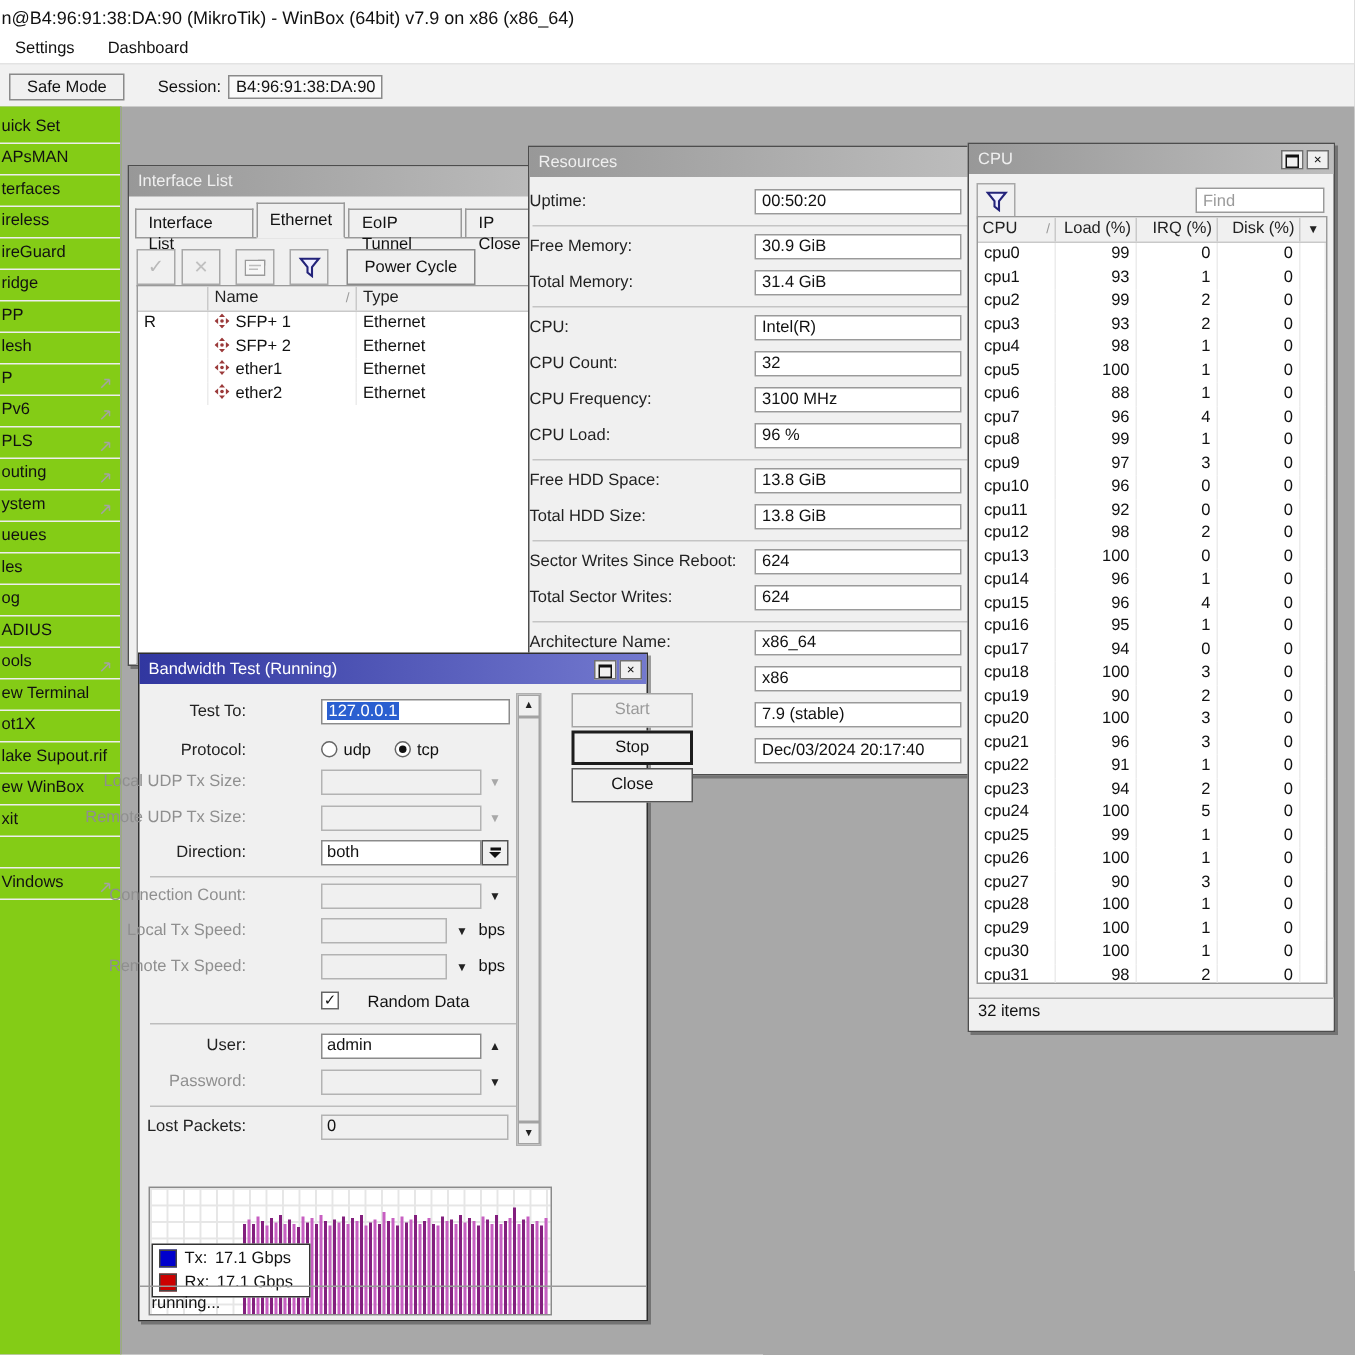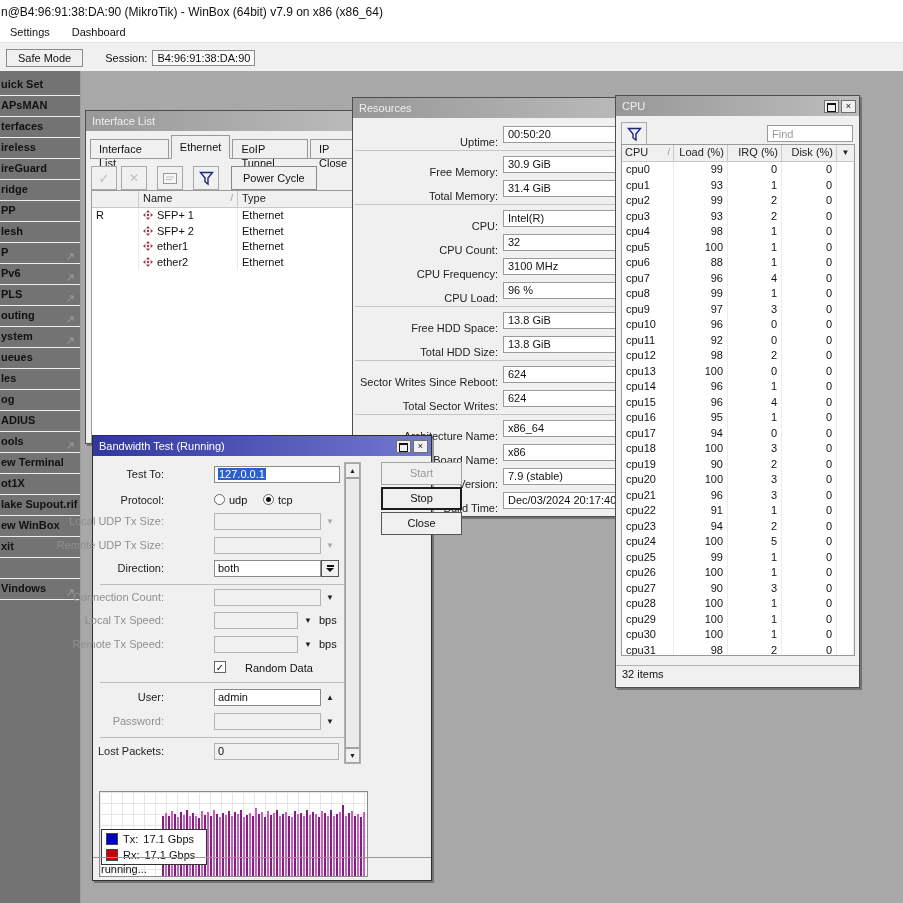--- a/index.html
+++ b/index.html
@@ -12,21 +12,21 @@
   .menubar{height:20px;background:#fff;display:flex;padding-left:6px;align-items:center;}
   .menu-item{padding:2px 10px 2px 4px;margin-right:8px;}
   .toolbar{height:29px;background:#f1f1f1;border-top:1px solid #e3e3e3;border-bottom:1px solid #c9c9c9;display:flex;align-items:center;}
   .btn{background:#f0f0f0;border:1px solid #8a8a8a;text-align:center;}
   .safe-mode{margin-left:6px;padding:2px 11px;}
   .session-label{margin-left:22px;margin-right:5px;}
   .session-box{border:1px solid #8a8a8a;background:#fafafa;padding:1px 4px;}
 
   
   .workspace{position:absolute;left:0;top:71px;right:0;bottom:0;background:#a8a8a8;}
-  .sidebar{position:absolute;left:0;top:0;width:81px;bottom:0;background:#737373;border-right:1px solid #9f9f9f;padding-top:4px;box-sizing:border-box;font-weight:bold;}
+  .sidebar{position:absolute;left:0;top:0;width:81px;bottom:0;background:#84cc16;border-right:1px solid #9f9f9f;padding-top:4px;box-sizing:border-box;}
   .side-item{height:20px;line-height:19px;border-bottom:1px solid #ededed;position:relative;padding-left:1px;white-space:nowrap;overflow:hidden;}
   .side-arrow{position:absolute;right:5px;top:5px;}
 
   
   .window{position:absolute;background:#f0f0f0;border:1px solid #4d4d4d;box-shadow:2px 2px 0 rgba(50,50,50,.45);box-sizing:border-box;}
   .wtitle{height:20px;display:flex;align-items:center;padding:0 3px 0 6px;}
   .wtitle.inactive{background:linear-gradient(90deg,#989898,#bdbdbd);color:#efefef;}
   .wtitle.active{background:linear-gradient(90deg,#3137a0,#7379cf);color:#fff;}
   .wbtns{margin-left:auto;display:flex;gap:2px;}
   .wbtn{width:15px;height:13px;background:#f0f0f0;border:1px solid #6f6f6f;color:#111;font-size:9px;line-height:11px;text-align:center;box-sizing:border-box;}
@@ -51,26 +51,26 @@
   .td{border-right:1px solid #ececec;padding:0 4px;box-sizing:border-box;overflow:hidden;white-space:nowrap;}
   .c-flags{width:47px;}
   .c-name{width:99px;}
   .c-type{flex:1;border-right:none;}
   .if-icon{display:inline-block;margin-right:4px;vertical-align:-1px;}
 
   
   #win-res{left:352px;top:97px;width:300px;height:420px;}
   .res-body{padding-top:8px;}
   .res-row{height:17px;margin-bottom:7px;position:relative;}
-  .res-label{position:absolute;left:0;width:145px;top:2px;text-align:right;color:#222;white-space:nowrap;margin-top:8px;}
+  .res-label{position:absolute;left:0;width:145px;top:2px;color:#222;white-space:nowrap;}
   .res-value{position:absolute;left:150px;width:138px;height:17px;border:1px solid #9a9a9a;background:#fff;padding:1px 4px;box-sizing:border-box;white-space:nowrap;}
   .res-sep{border-top:1px solid #c4c4c4;margin:0 2px 5px 2px;}
 
   
-  #win-cpu{left:615px;top:95px;width:245px;height:593px;}
+  #win-cpu{left:645px;top:95px;width:245px;height:593px;}
   .cpu-filter{position:absolute;left:5px;top:26px;width:26px;height:24px;}
   .find-input{position:absolute;right:6px;top:29px;width:86px;height:17px;border:1px solid #9a9a9a;background:#fff;padding:1px 4px;font:inherit;box-sizing:border-box;}
   .find-input::placeholder{color:#9a9a9a;}
   .cpu-table{position:absolute;left:5px;top:48px;width:234px;height:512px;border:1px solid #9a9a9a;background:#fff;overflow:hidden;box-sizing:border-box;}
   .cpu-head{display:flex;height:16px;background:#f0f0f0;border-bottom:1px solid #c9c9c9;}
   .cpu-th{border-right:1px solid #c9c9c9;padding:1px 3px;box-sizing:border-box;color:#222;}
   .cw0{width:52px;}.cw1{width:54px;}.cw2{width:54px;}.cw3{width:55px;}
   .cwend{flex:1;border-right:none;text-align:center;font-size:8px;padding-top:3px;}
   .cpu-tr{display:flex;height:15.5px;line-height:15px;}
   .cpu-td{border-right:1px solid #ececec;padding:0 4px;box-sizing:border-box;overflow:hidden;}

